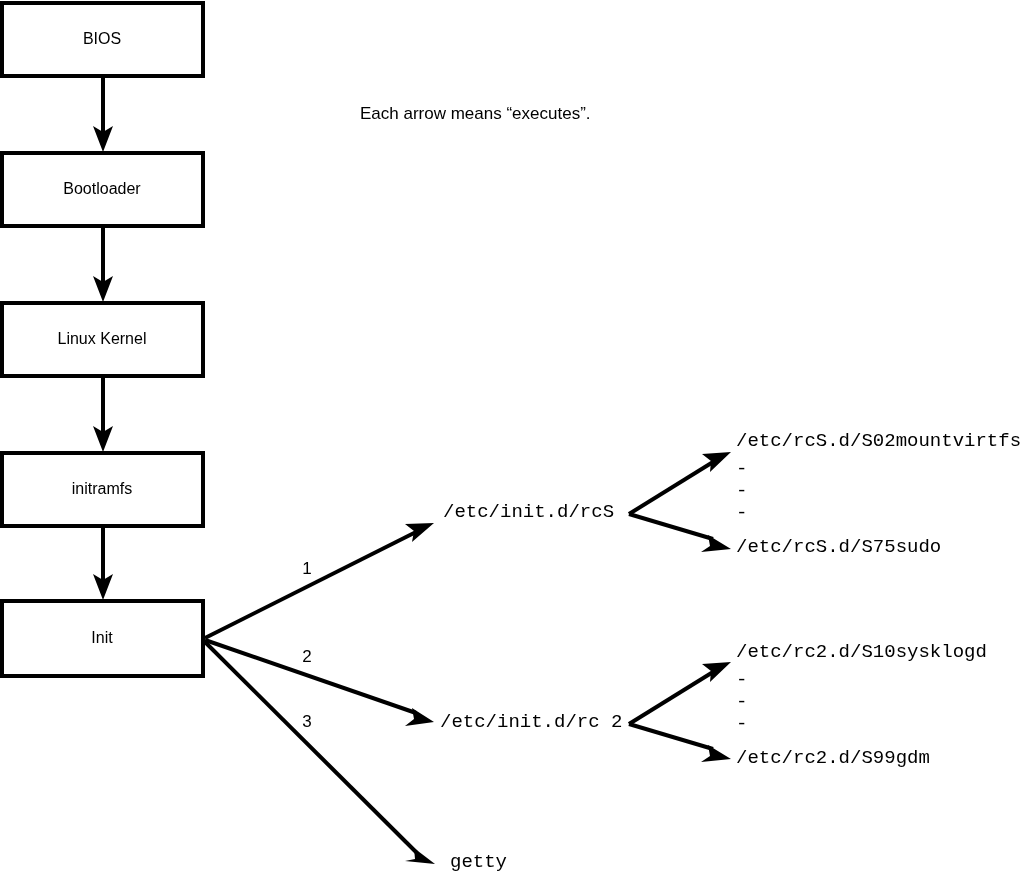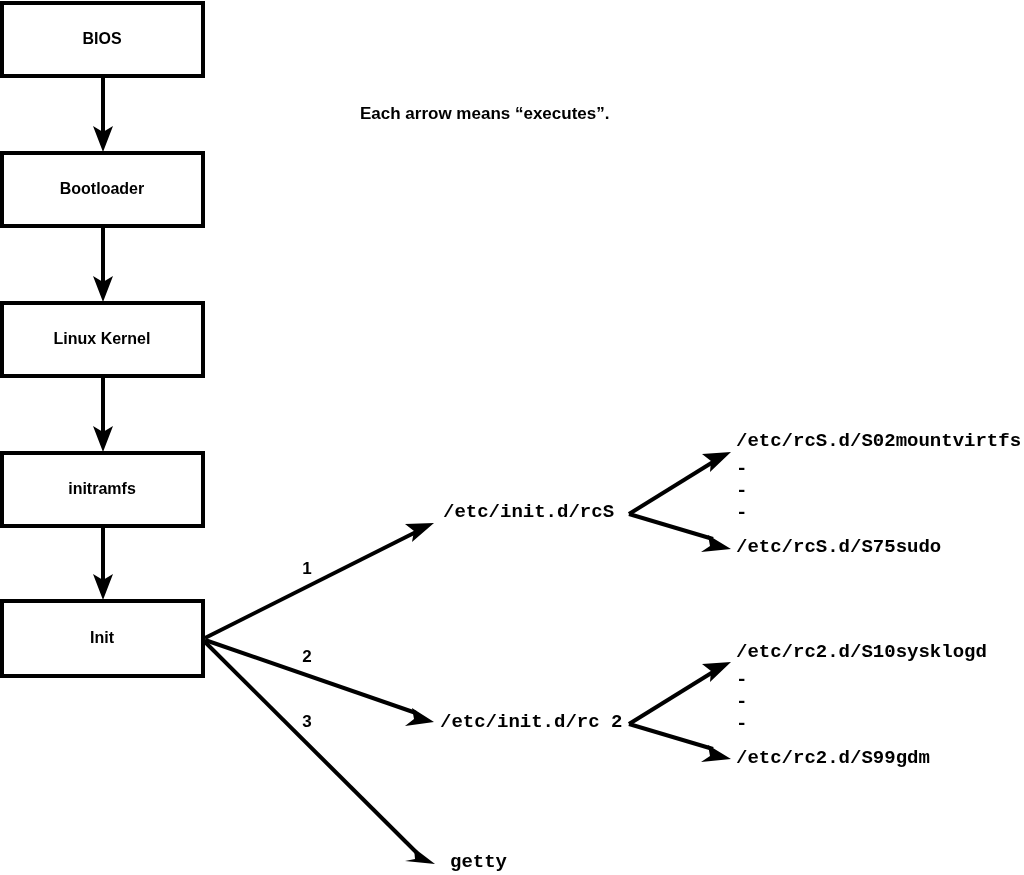--- a/index.html
+++ b/index.html
@@ -10,21 +10,20 @@
   body {
     width: 1024px;
     height: 875px;
     font-family: "Liberation Sans", sans-serif;
     overflow: hidden;
   }
   #diagram-root {
     position: relative;
     width: 1024px;
     height: 875px;
-    font-weight: bold;
   }
   svg#boot-diagram {
     display: block;
     width: 1024px;
     height: 875px;
   }
   .node-box {
     fill: #ffffff;
     stroke: #000000;
     stroke-width: 4;

